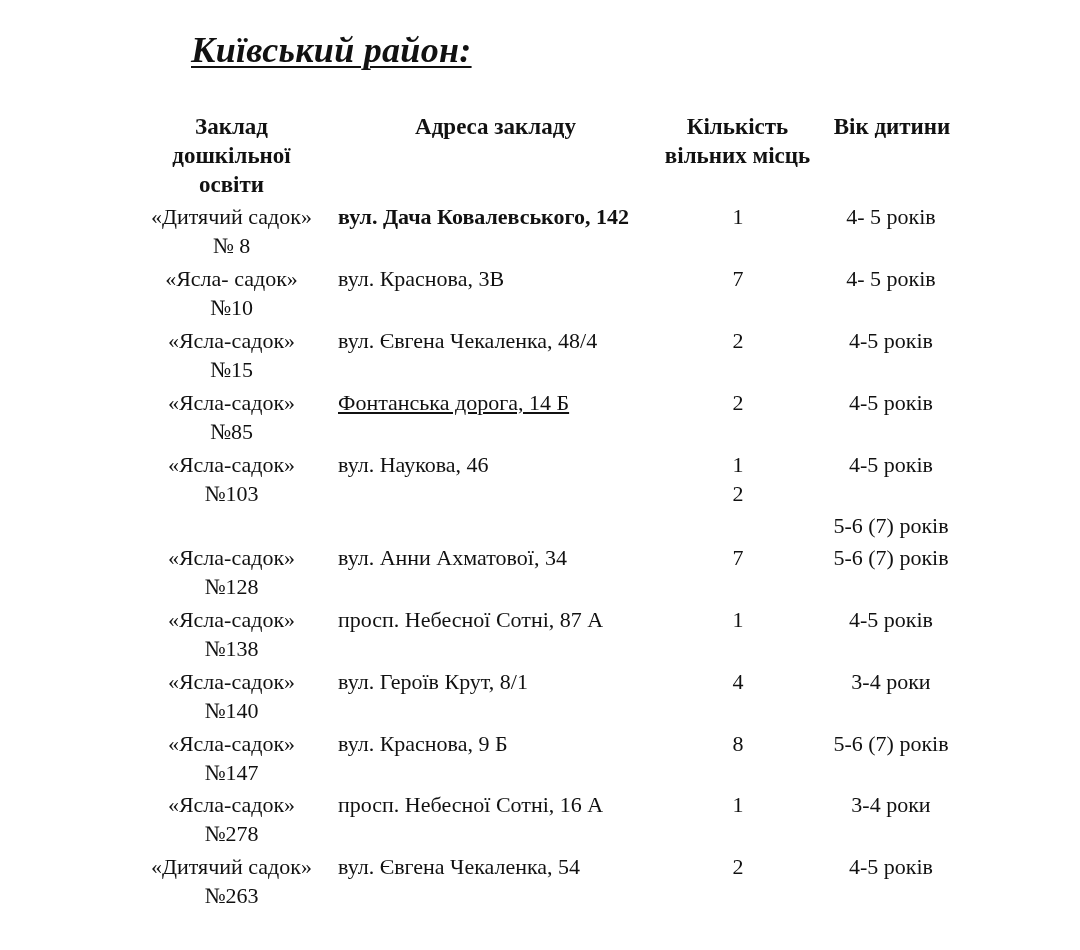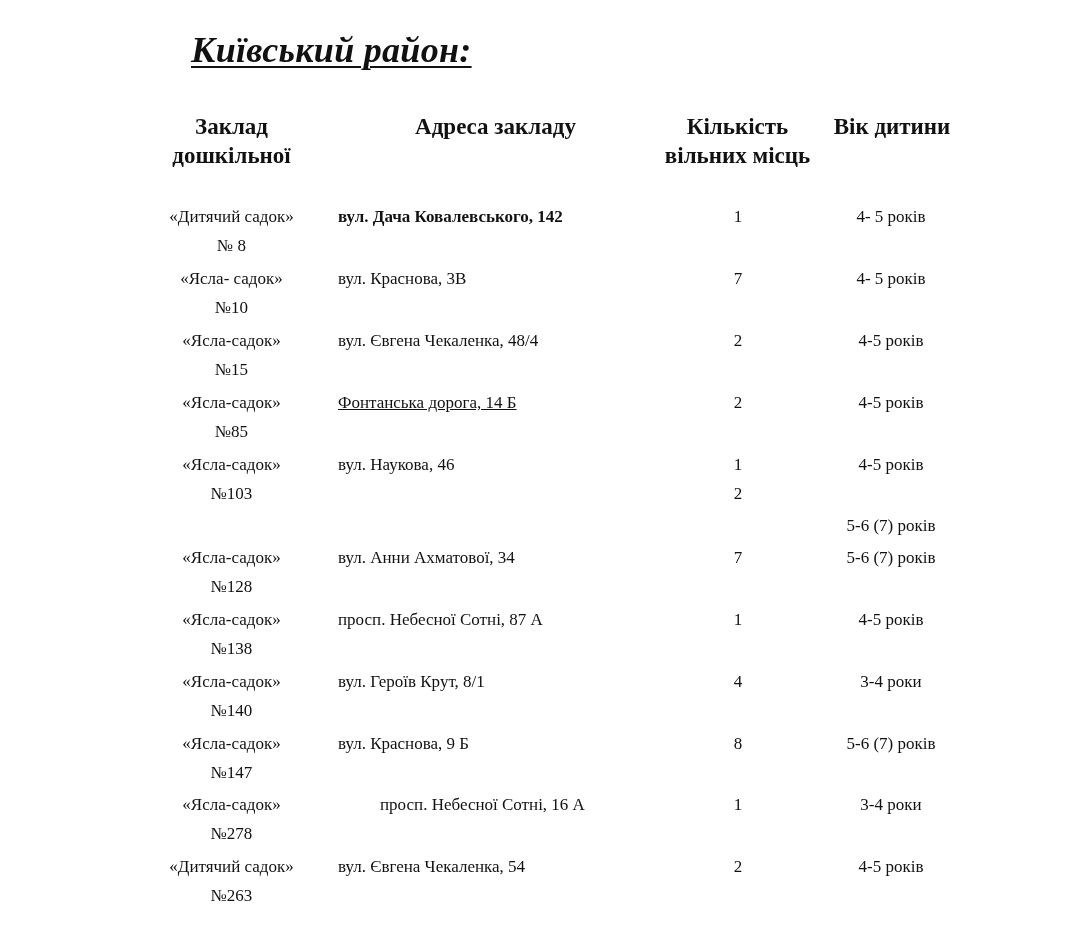--- a/index.html
+++ b/index.html
@@ -32,37 +32,38 @@
     }
     .hdr {
       position: absolute;
       font-weight: bold;
       font-size: 23px;
       line-height: 29px;
       text-align: center;
     }
     .cell {
       position: absolute;
-      font-size: 17px;
+      font-size: 22px;
       line-height: 29px;
     }
     .c-name { left: 130px; width: 203px; text-align: center; }
     .c-addr { left: 338px; width: 330px; text-align: left; }
     .c-count { left: 708px; width: 60px; text-align: center; }
     .c-age { left: 812px; width: 158px; text-align: center; }
   </style>
 </head>
 <body>
 
 <h1 class="title">Київський район:</h1>
 
 <div>
   <div class="hdr" style="left:130px; width:203px; top:112px;">
     <div>Заклад</div>
     <div>дошкільної</div>
+    <div>освіти</div>
   </div>
   <div class="hdr" style="left:338px; width:315px; top:112px;">Адреса закладу</div>
   <div class="hdr" style="left:655px; width:165px; top:112px;">
     <div>Кількість</div>
     <div>вільних місць</div>
   </div>
   <div class="hdr" style="left:818px; width:148px; top:112px;">Вік дитини</div>
 </div>
 
 <div>
@@ -159,21 +160,21 @@
     <div class="cell c-addr" style="top:729px;">вул. Краснова, 9 Б</div>
     <div class="cell c-count" style="top:729px;">8</div>
     <div class="cell c-age" style="top:729px;">5-6 (7) років</div>
   </div>
 
   <div>
     <div class="cell c-name" style="top:790px;">
       <div>«Ясла-садок»</div>
       <div>№278</div>
     </div>
-    <div class="cell c-addr" style="top:790px;margin-left:42px;">просп. Небесної Сотні, 16 А</div>
+    <div class="cell c-addr" style="top:790px;">просп. Небесної Сотні, 16 А</div>
     <div class="cell c-count" style="top:790px;">1</div>
     <div class="cell c-age" style="top:790px;">3-4 роки</div>
   </div>
 
   <div>
     <div class="cell c-name" style="top:852px;">
       <div>«Дитячий садок»</div>
       <div>№263</div>
     </div>
     <div class="cell c-addr" style="top:852px;">вул. Євгена Чекаленка, 54</div>

